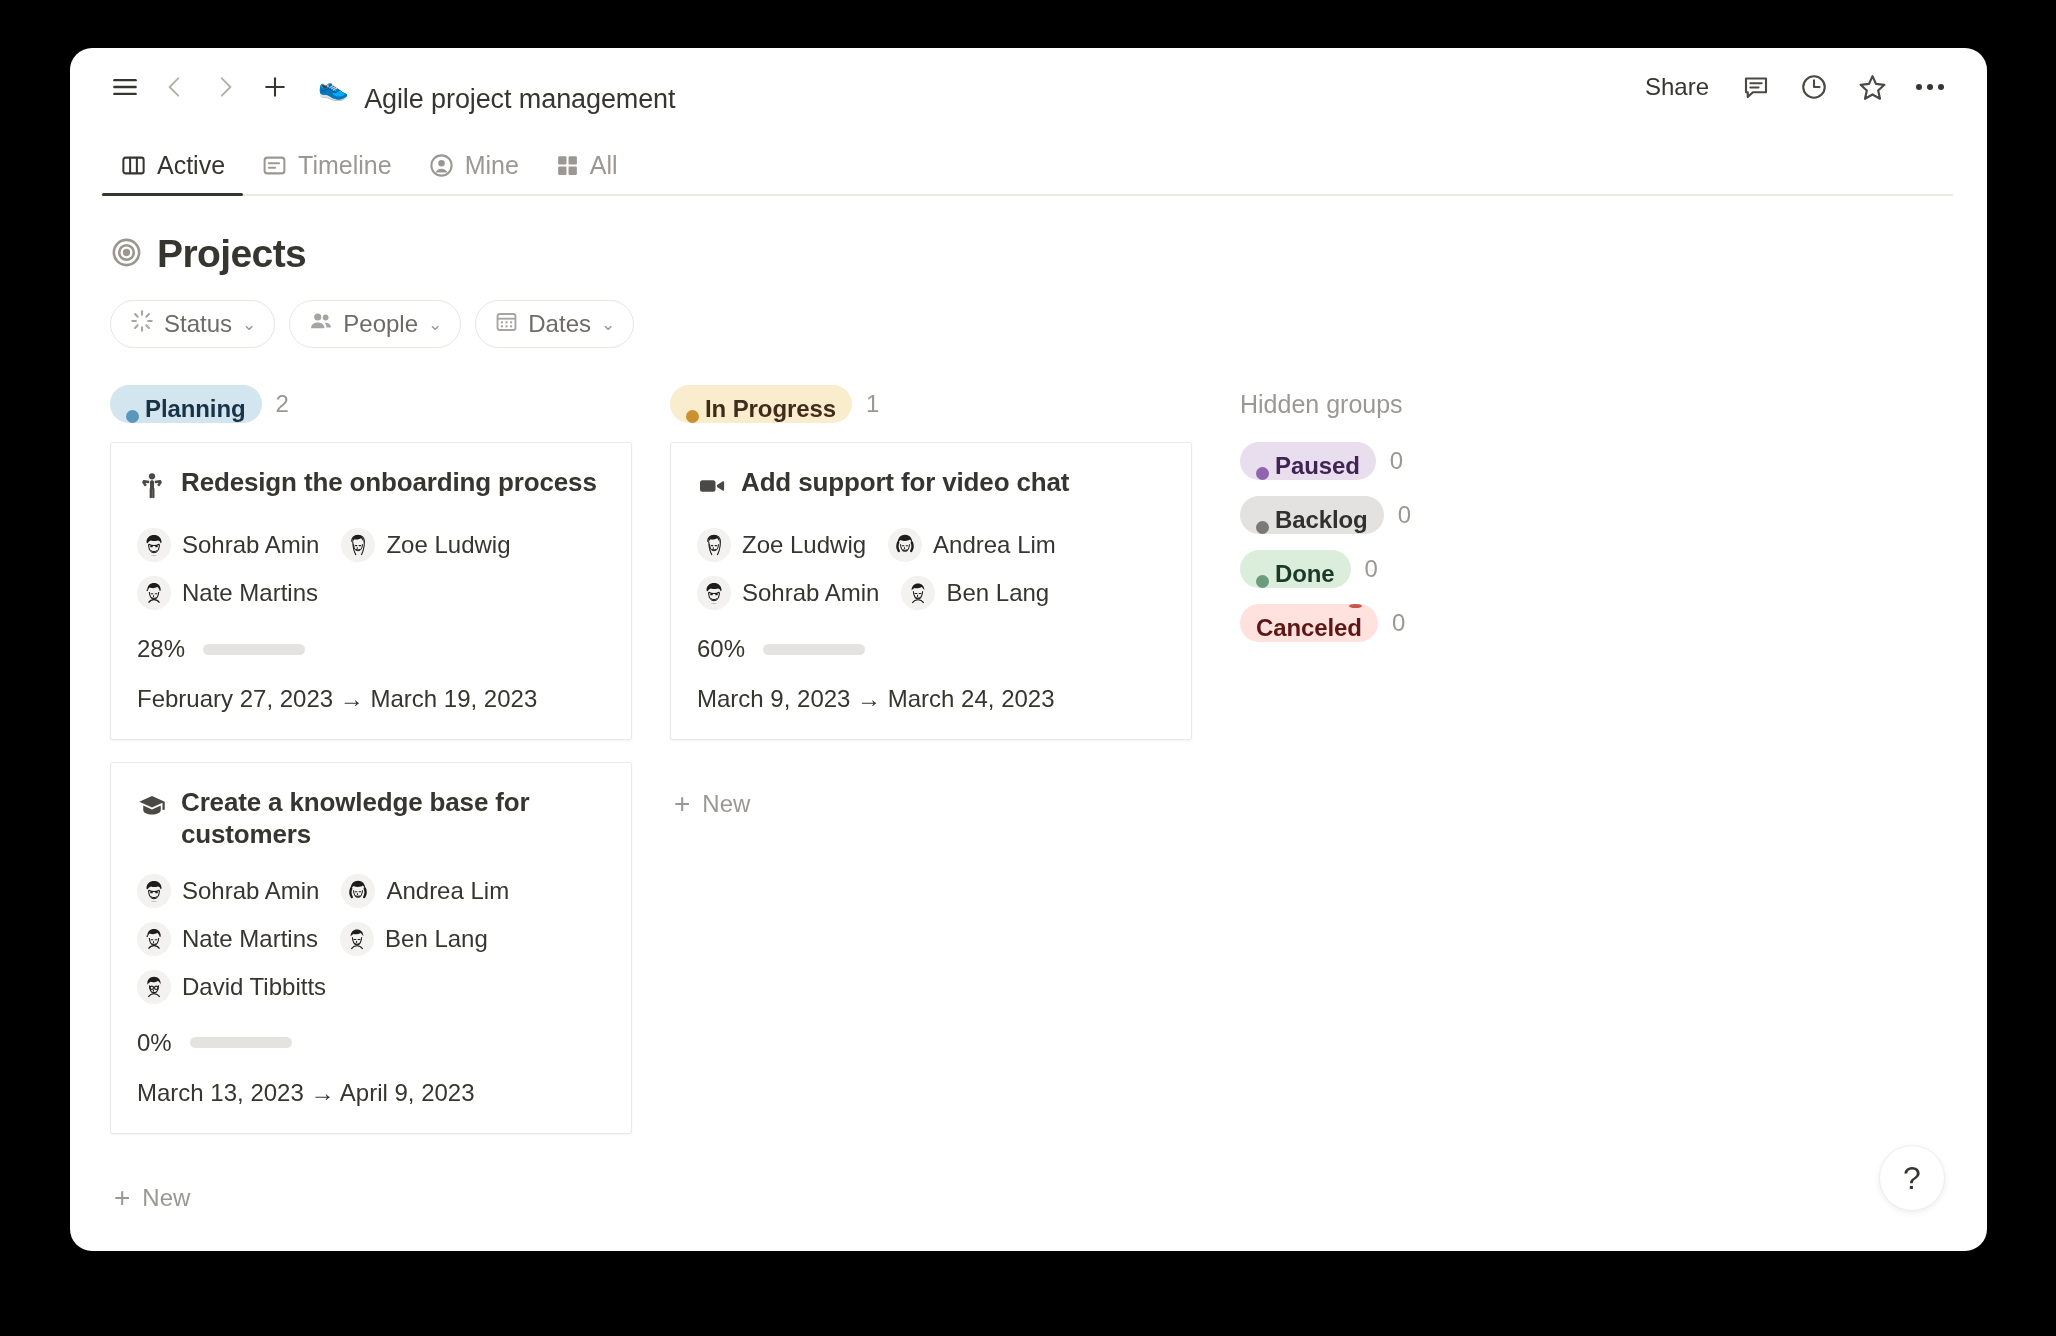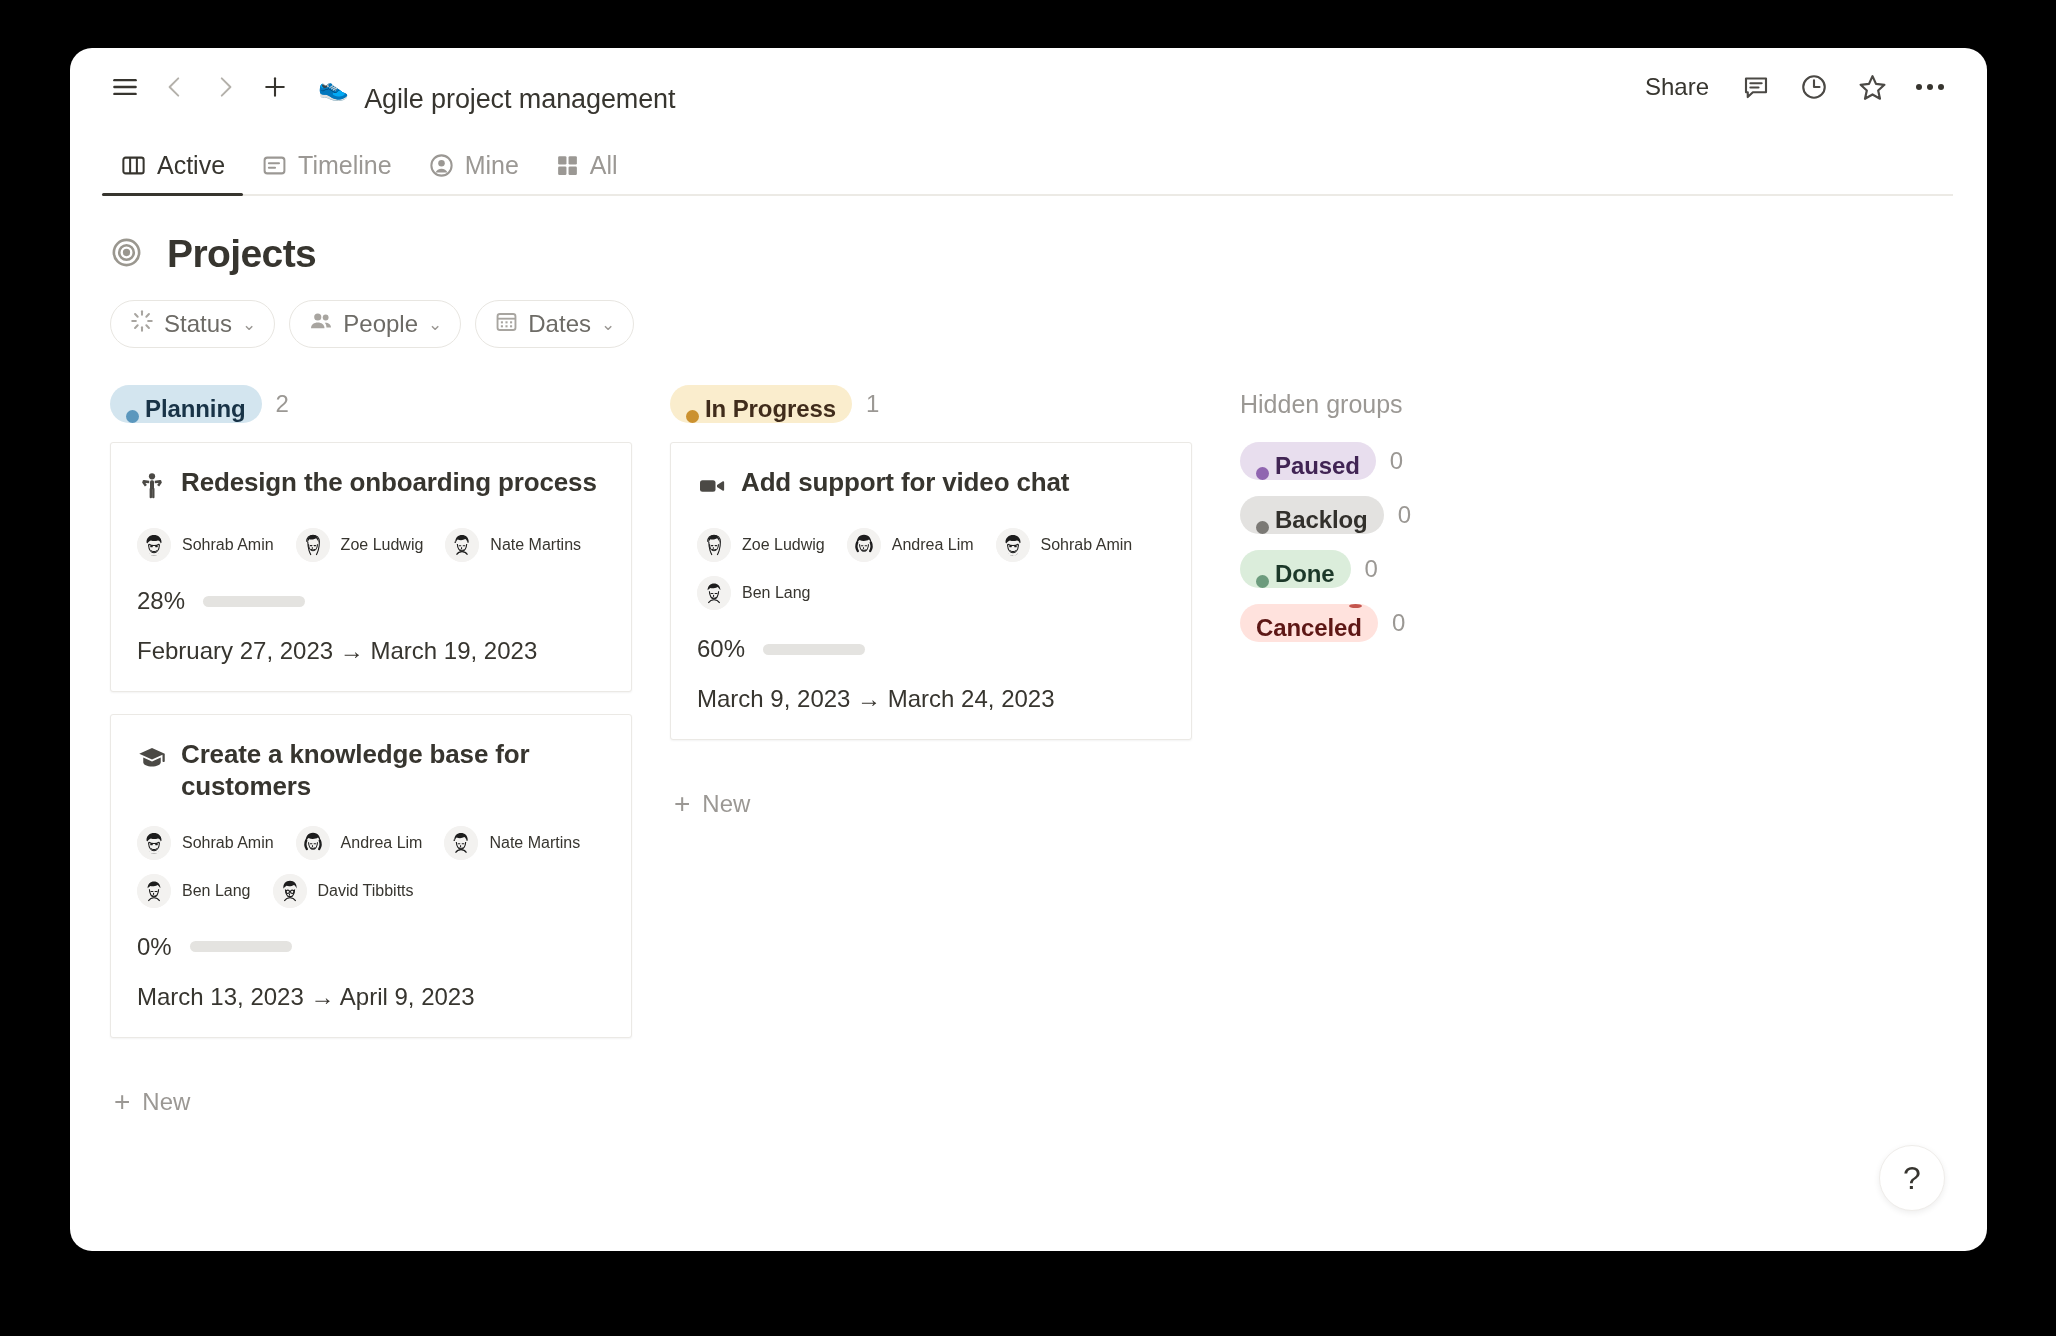--- a/index.html
+++ b/index.html
@@ -61,21 +61,21 @@
   }
   .tab.active { color: #37352f; }
   .tab.active::after {
     content: ""; position: absolute; left: 0; right: 0; bottom: -2px;
     height: 3px; background: #37352f; border-radius: 2px;
   }
   .tab svg { display: block; }
 
   
   .page-head { padding: 36px 34px 0 40px; }
-  .page-title-row { display: flex; align-items: center; gap: 24px; }
+  .page-title-row { display: flex; align-items: center; gap: 14px; }
   .page-title { font-size: 39px; font-weight: bold; color: #37352f; letter-spacing: -0.6px; }
 
   .filters { display: flex; gap: 14px; margin-top: 24px; }
   .filter-pill {
     display: flex; align-items: center; gap: 9px;
     height: 48px; padding: 0 18px;
     border: 1.5px solid #e8e6e1; border-radius: 26px;
     font-size: 24px; color: #6d6b66; white-space: nowrap;
   }
   .filter-pill .caret { color: #9b9894; font-size: 17px; margin-left: 1px; }
@@ -113,21 +113,21 @@
   .card-title {
     font-size: 26px; font-weight: bold; color: #37352f;
     line-height: 1.23; letter-spacing: -0.15px;
   }
   .assignees {
     margin-top: 18px;
     display: flex; flex-wrap: wrap;
     gap: 4px 22px;
   }
   .assignee { display: flex; align-items: center; gap: 11px; height: 44px; }
-  .assignee .name { font-size: 16px; color: #37352f; white-space: nowrap; }
+  .assignee .name { font-size: 24px; color: #37352f; white-space: nowrap; }
   .avatar {
     width: 34px; height: 34px; border-radius: 50%;
     background: #f3f2f0; flex: 0 0 34px; overflow: hidden;
     display: block;
   }
   .progress-row { margin-top: 20px; display: flex; align-items: center; gap: 18px; }
   .pct { font-size: 24px; color: #37352f; min-width: 0; white-space: nowrap; }
   .track {
     width: 102px; height: 11px; border-radius: 6px;
     background: #e4e3e0; overflow: hidden;

